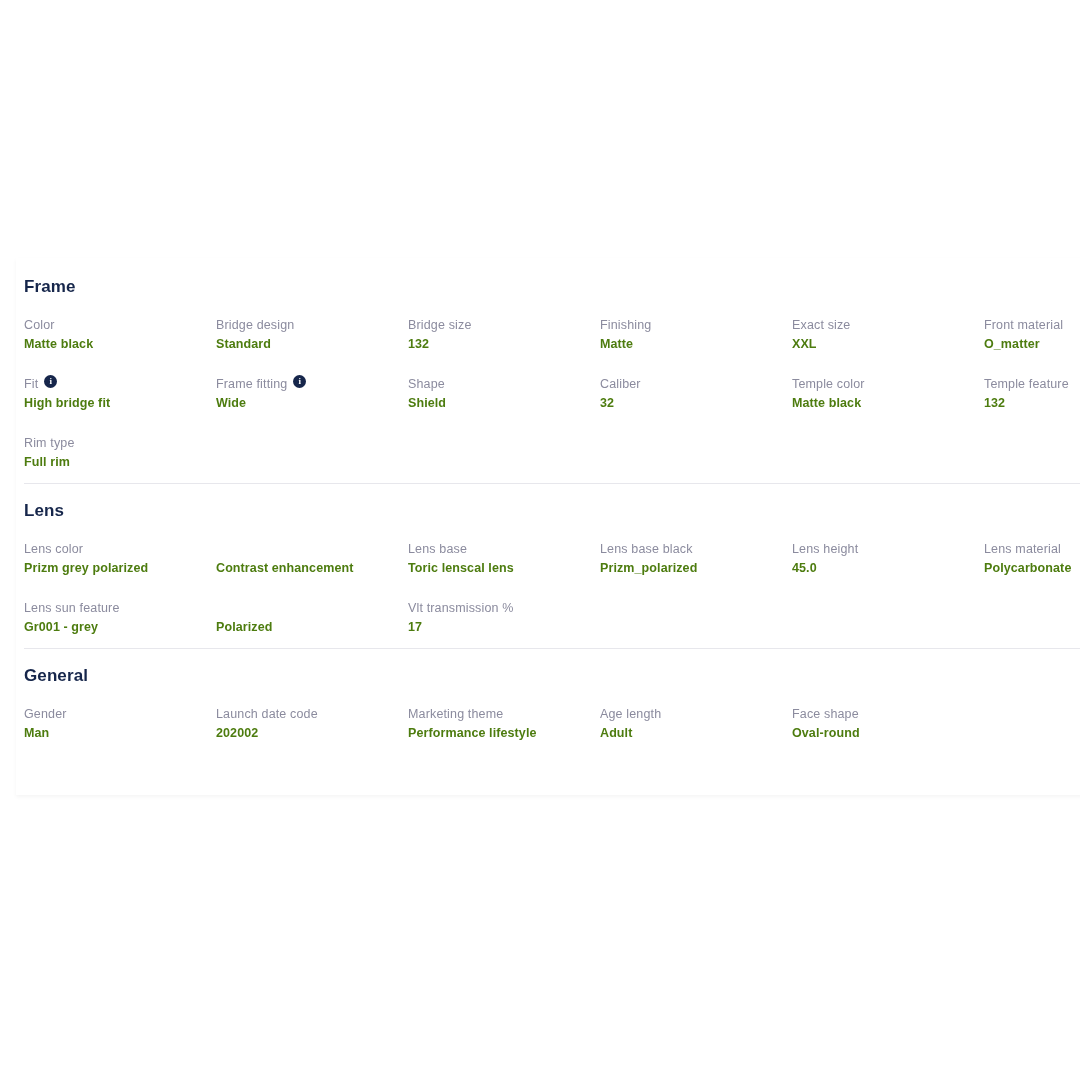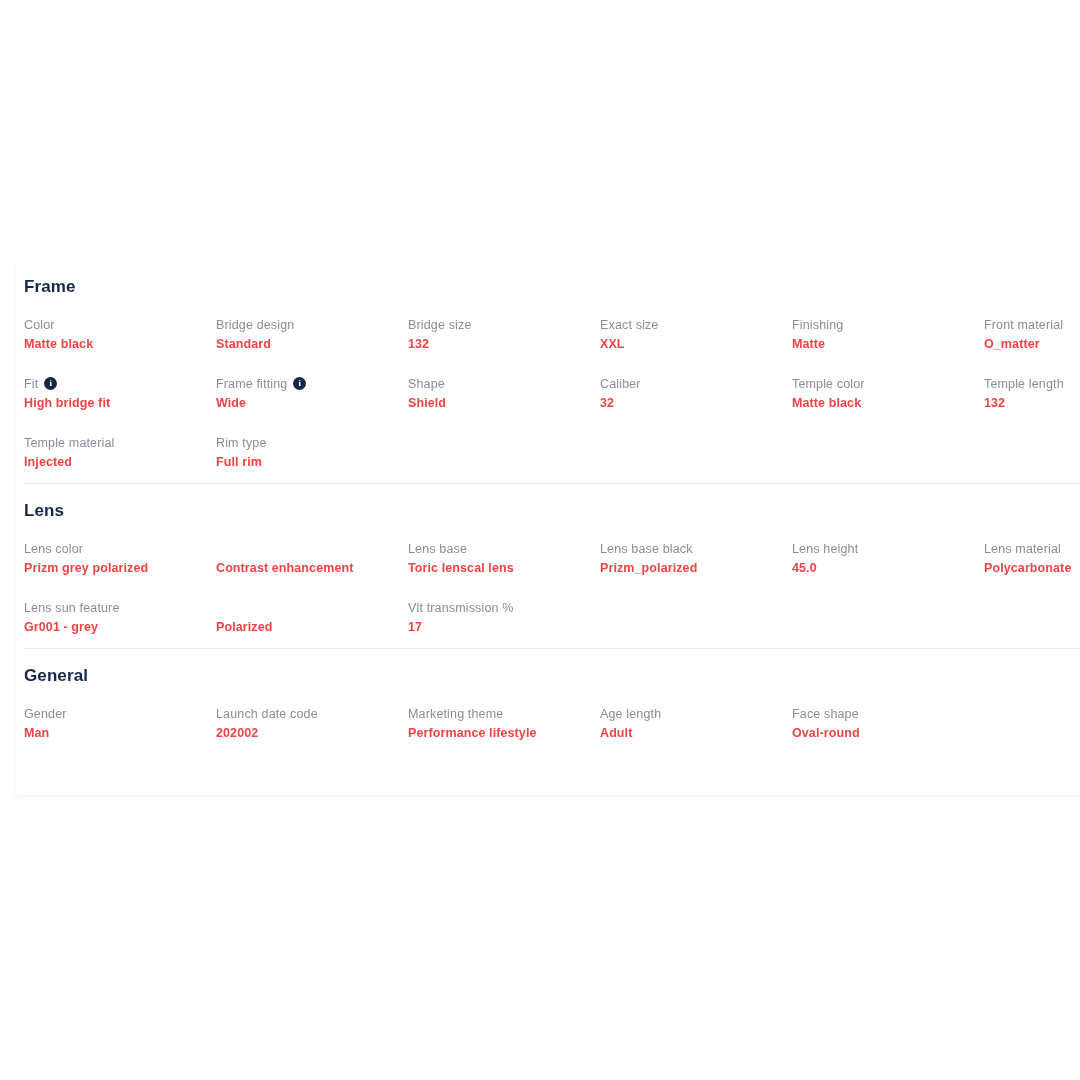--- a/index.html
+++ b/index.html
@@ -68,32 +68,32 @@
   .cell:last-child { }
 
   .cell-label {
     font-size: 12.5px;
     line-height: 17px;
     color: #8b8b9e;
     font-weight: normal;
     letter-spacing: 0.15px;
     white-space: nowrap;
     display: flex;
-    align-items: center;
+    align-items: flex-start;
     gap: 6px;
     min-height: 17px;
   }
   .cell-label.empty {
     visibility: hidden;
   }
 
   .cell-value {
     font-size: 12.5px;
     line-height: 18px;
-    color: #ef4444;
+    color: #4d7c0f;
     font-weight: bold;
     letter-spacing: 0.1px;
     white-space: nowrap;
     margin-top: 1px;
     min-height: 18px;
   }
   .cell-value.blank { visibility: hidden; }
 
   .info-icon {
     display: inline-flex;
@@ -148,29 +148,29 @@
               <div class="cell-value">Standard</div>
             </div>
             <div class="cell">
               <div class="cell-label">
                 <span>Bridge size</span>
               </div>
               <div class="cell-value">132</div>
             </div>
             <div class="cell">
               <div class="cell-label">
+                <span>Finishing</span>
+              </div>
+              <div class="cell-value">Matte</div>
+            </div>
+            <div class="cell">
+              <div class="cell-label">
                 <span>Exact size</span>
               </div>
               <div class="cell-value">XXL</div>
-            </div>
-            <div class="cell">
-              <div class="cell-label">
-                <span>Finishing</span>
-              </div>
-              <div class="cell-value">Matte</div>
             </div>
             <div class="cell">
               <div class="cell-label">
                 <span>Front material</span>
               </div>
               <div class="cell-value">O_matter</div>
             </div>
             <div class="cell">
               <div class="cell-label">
                 <span>Fit</span>
@@ -198,29 +198,23 @@
               <div class="cell-value">32</div>
             </div>
             <div class="cell">
               <div class="cell-label">
                 <span>Temple color</span>
               </div>
               <div class="cell-value">Matte black</div>
             </div>
             <div class="cell">
               <div class="cell-label">
-                <span>Temple length</span>
+                <span>Temple feature</span>
               </div>
               <div class="cell-value">132</div>
-            </div>
-            <div class="cell last-row">
-              <div class="cell-label">
-                <span>Temple material</span>
-              </div>
-              <div class="cell-value">Injected</div>
             </div>
             <div class="cell last-row">
               <div class="cell-label">
                 <span>Rim type</span>
               </div>
               <div class="cell-value">Full rim</div>
             </div>
             <div class="cell last-row">
               <div class="cell-label empty">
                 <span></span>

